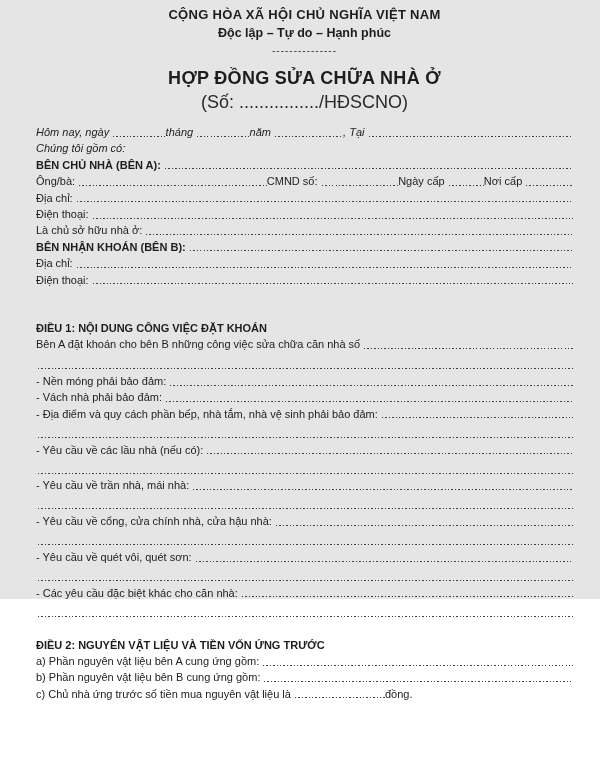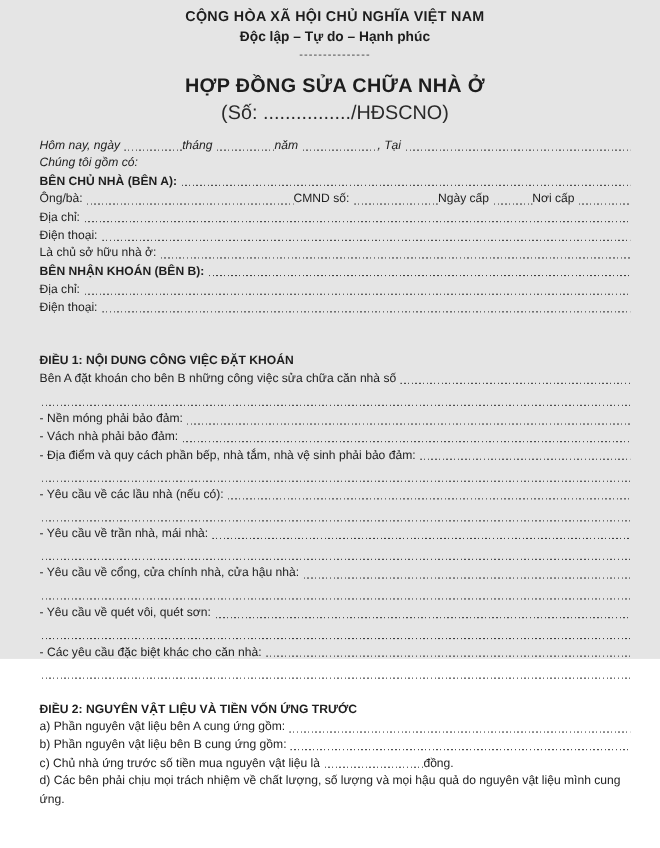--- a/index.html
+++ b/index.html
@@ -219,15 +219,14 @@
       </div>
       <div class="line">
         <span class="txt">b) Phần nguyên vật liệu bên B cung ứng gồm:</span>
         <span class="fill" style="flex-grow: 1;"></span>
       </div>
       <div class="line">
         <span class="txt">c) Chủ nhà ứng trước số tiền mua nguyên vật liệu là</span>
         <span class="fill" style="flex-grow: 0; flex-basis: 90px; display: inline-block;"></span>
         <span class="txt">đồng.</span>
       </div>
-      <div class="line wrap"><span class="txt">d) Các bên phải chịu mọi trách nhiệm về chất lượng, số lượng và mọi hậu quả do nguyên vật liệu mình cung ứng.</span></div>
     </div>
 </div>
 
 </body></html>

